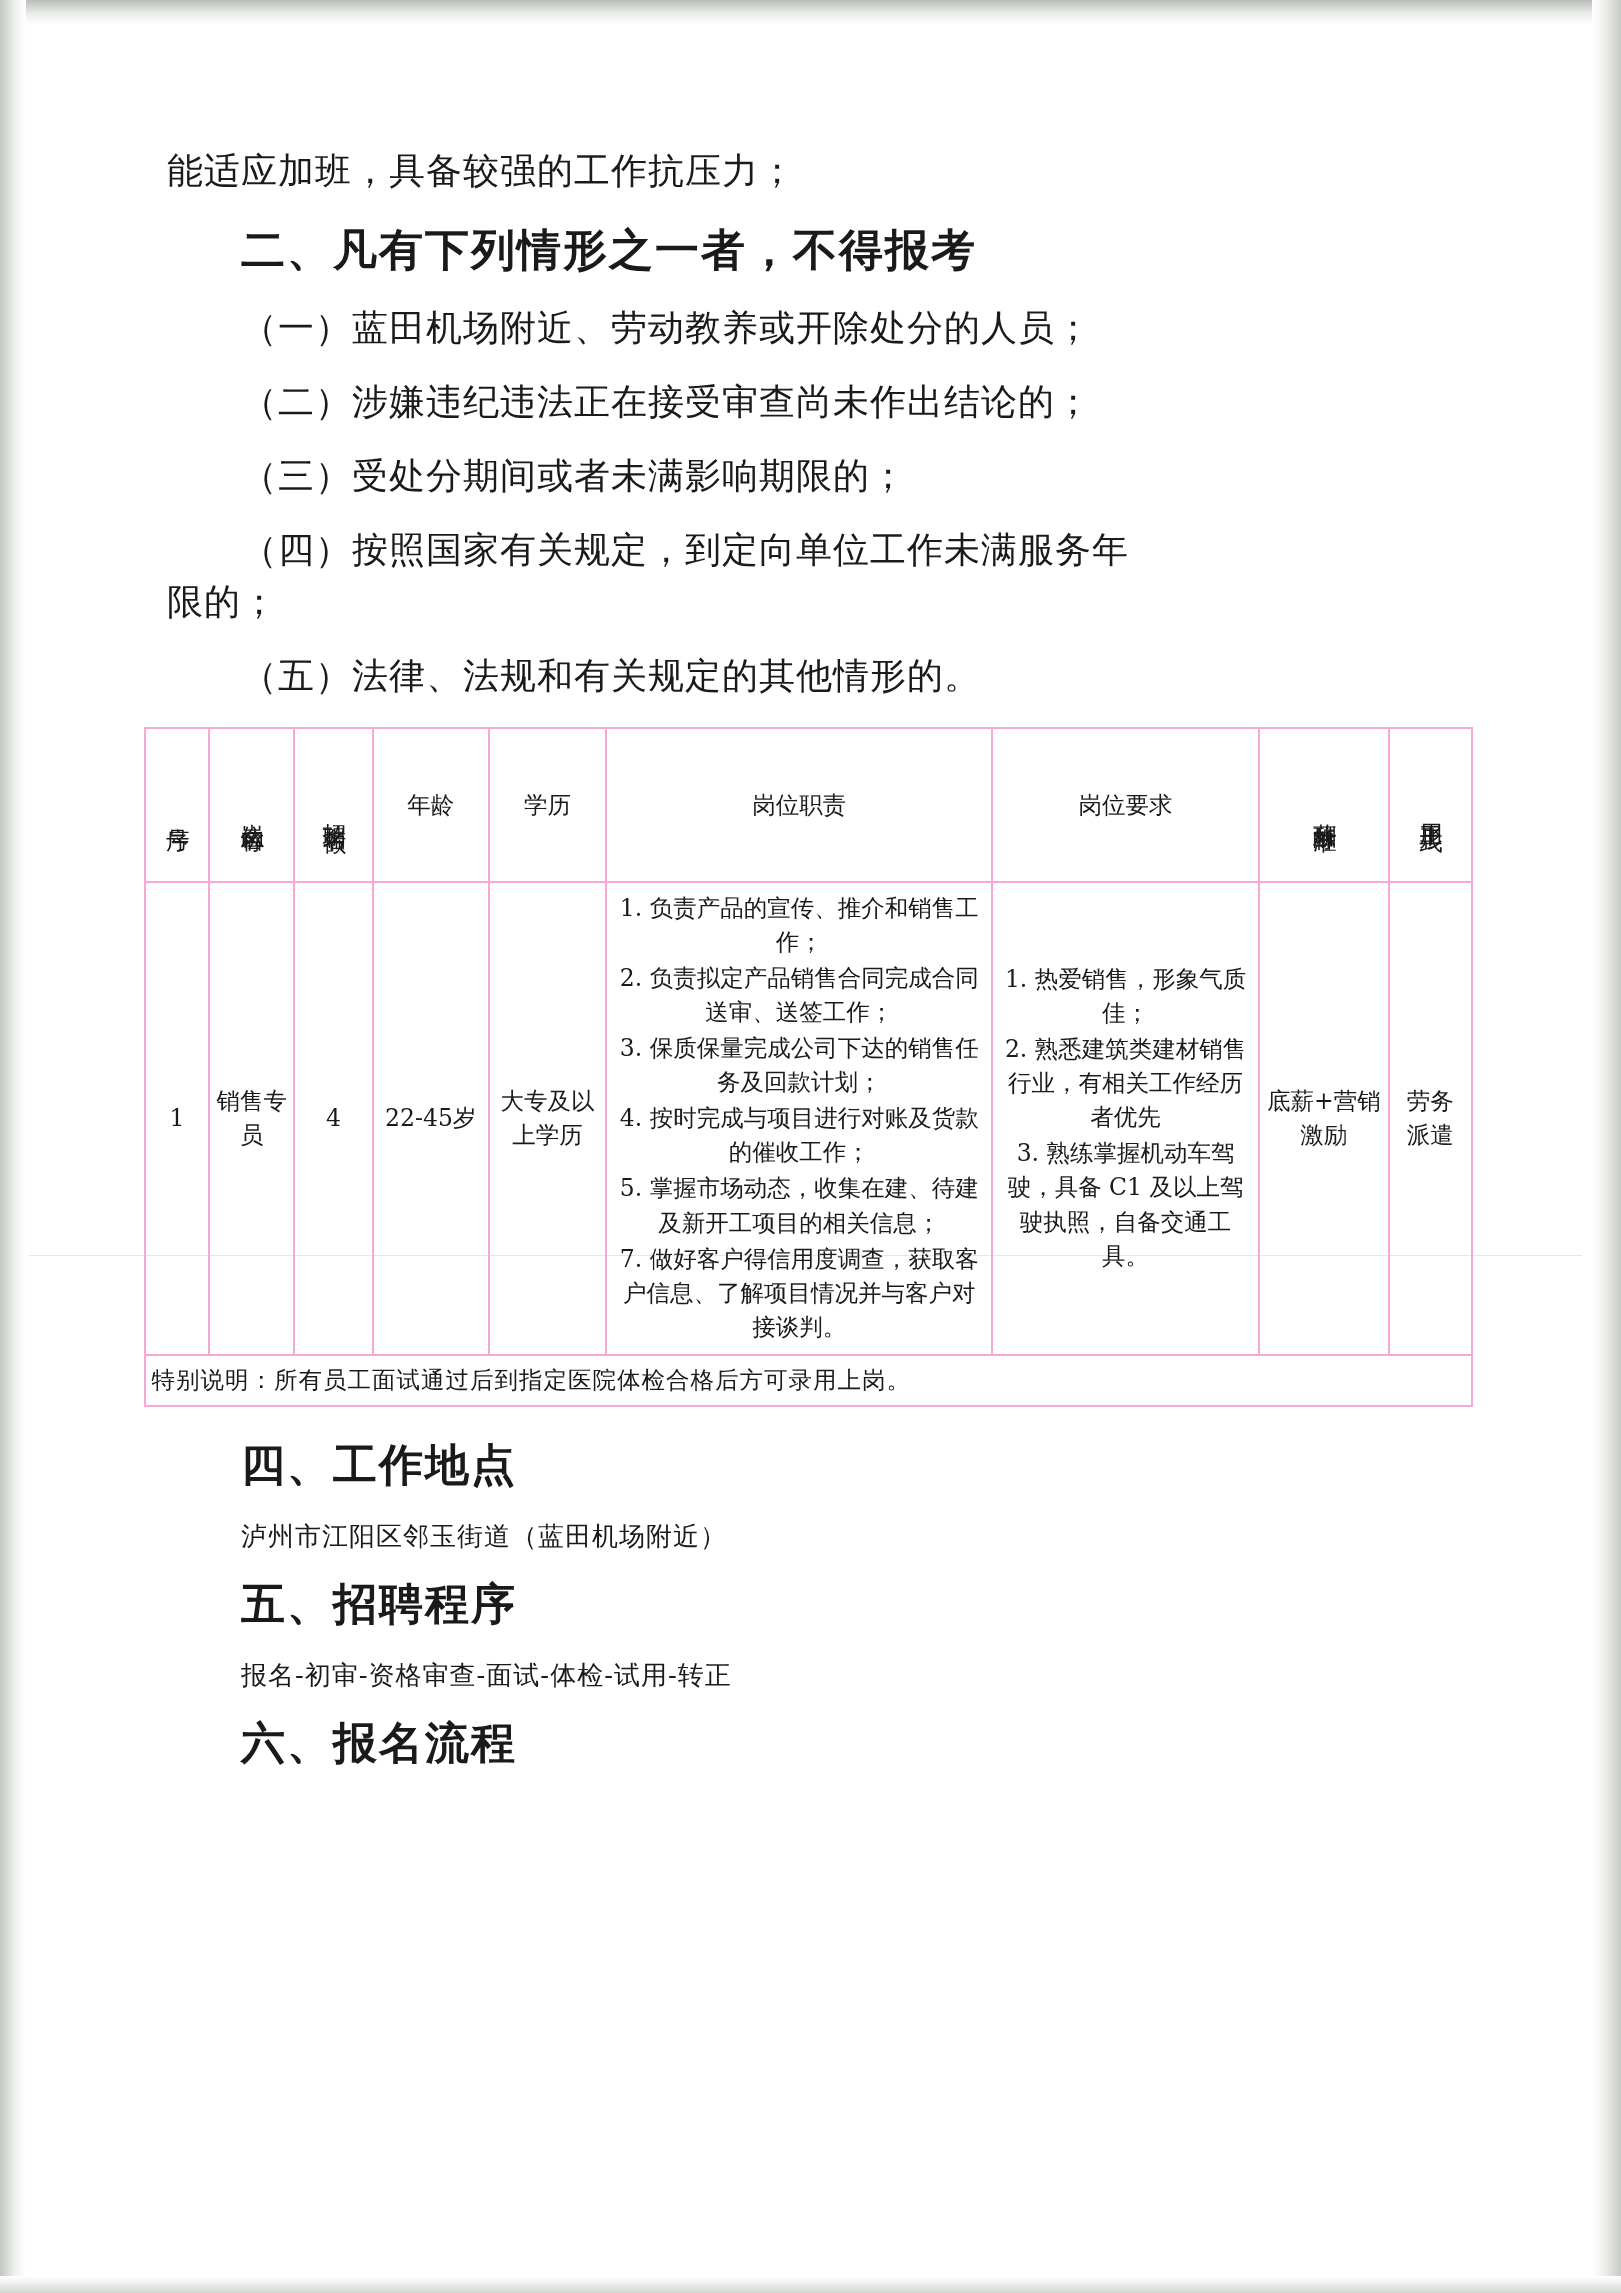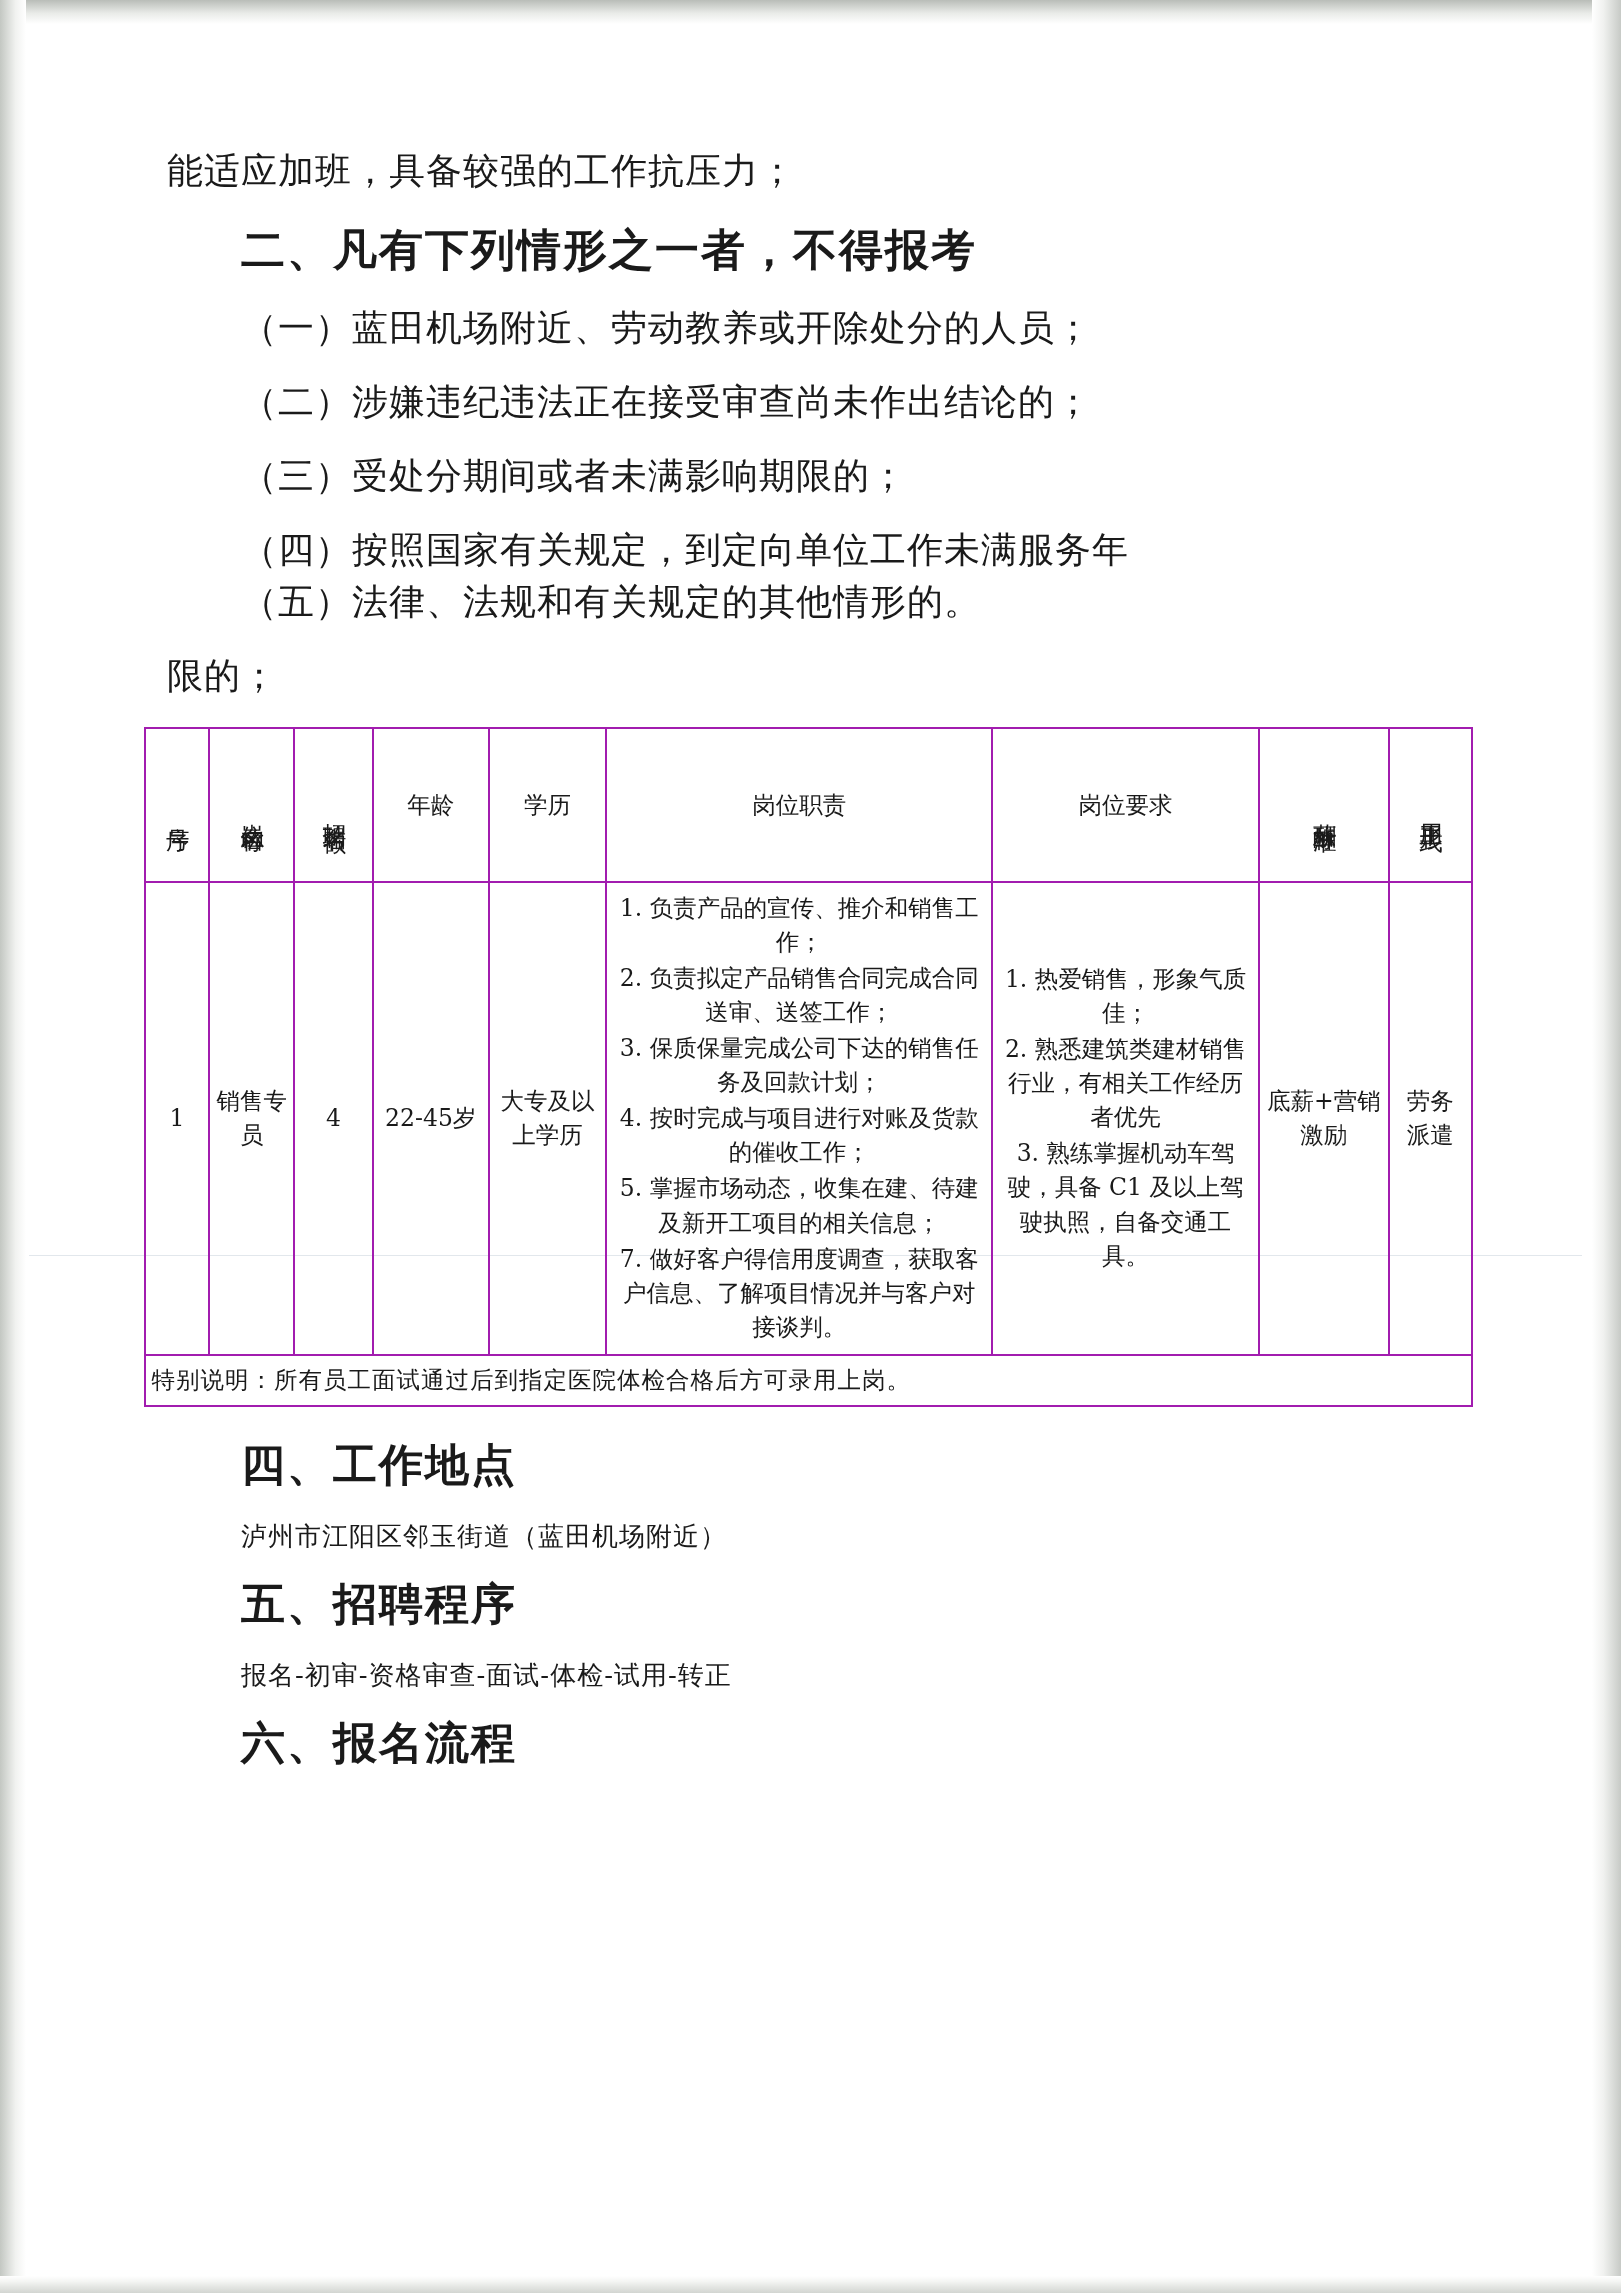--- a/index.html
+++ b/index.html
@@ -76,21 +76,21 @@
     margin-bottom: 13.7px;
   }
   
   table.jobs {
     border-collapse: collapse;
     width: 1294px;
     margin: 7.8px 0 0 -23.5px;
     table-layout: fixed;
   }
   table.jobs th, table.jobs td {
-    border: 2px solid #a21caf;
+    border: 2px solid #f9a8d4;
     padding: 7.8px 5.9px;
     font-size: 23.5px;
     line-height: 1.45;
     vertical-align: middle;
     font-family: "DejaVu Serif", "Liberation Serif", serif;
   }
   table.jobs thead th {
     text-align: center;
     font-weight: normal;
     height: 137px;
@@ -153,22 +153,22 @@
   <div class="content">
 
     <p class="body-line">能适应加班，具备较强的工作抗压力；</p>
 
     <h2 class="section">二、凡有下列情形之一者，不得报考</h2>
 
     <p class="body-line indent">（一）蓝田机场附近、劳动教养或开除处分的人员；</p>
     <p class="body-line indent">（二）涉嫌违纪违法正在接受审查尚未作出结论的；</p>
     <p class="body-line indent">（三）受处分期间或者未满影响期限的；</p>
     <p class="body-line indent" style="margin-bottom:3.9px;">（四）按照国家有关规定，到定向单位工作未满服务年</p>
+    <p class="body-line">限的；</p>
     <p class="body-line indent">（五）法律、法规和有关规定的其他情形的。</p>
-    <p class="body-line">限的；</p>
 
 
     <table class="jobs">
       <thead>
         <tr>
           <th class="col1"><span class="vtext">序号</span></th>
           <th class="col2"><span class="vtext">岗位名称</span></th>
           <th class="col3"><span class="vtext">招聘名额</span></th>
           <th class="col4">年龄</th>
           <th class="col5">学历</th>

